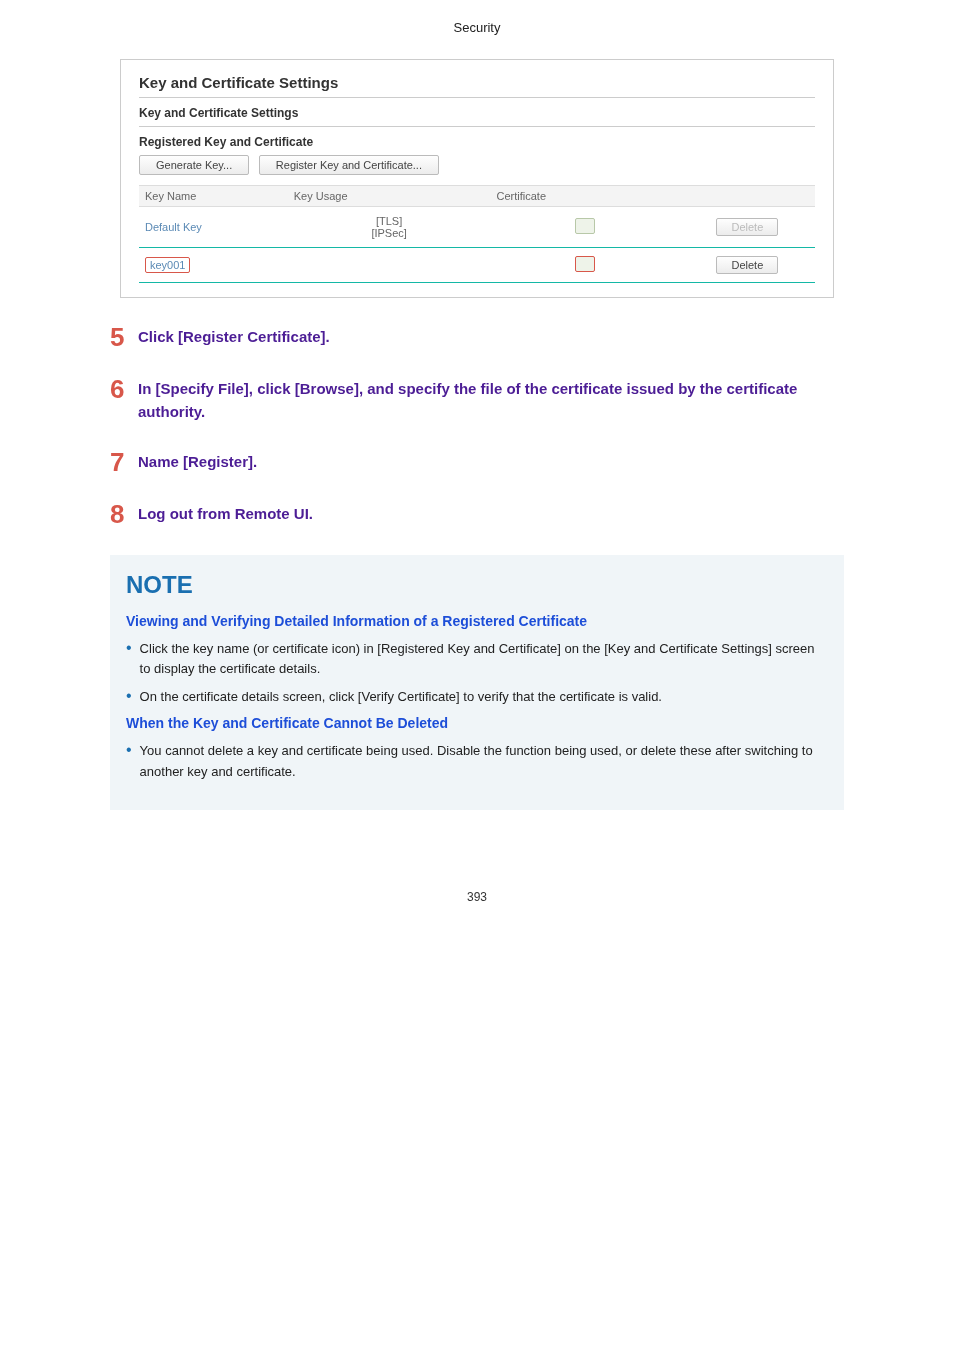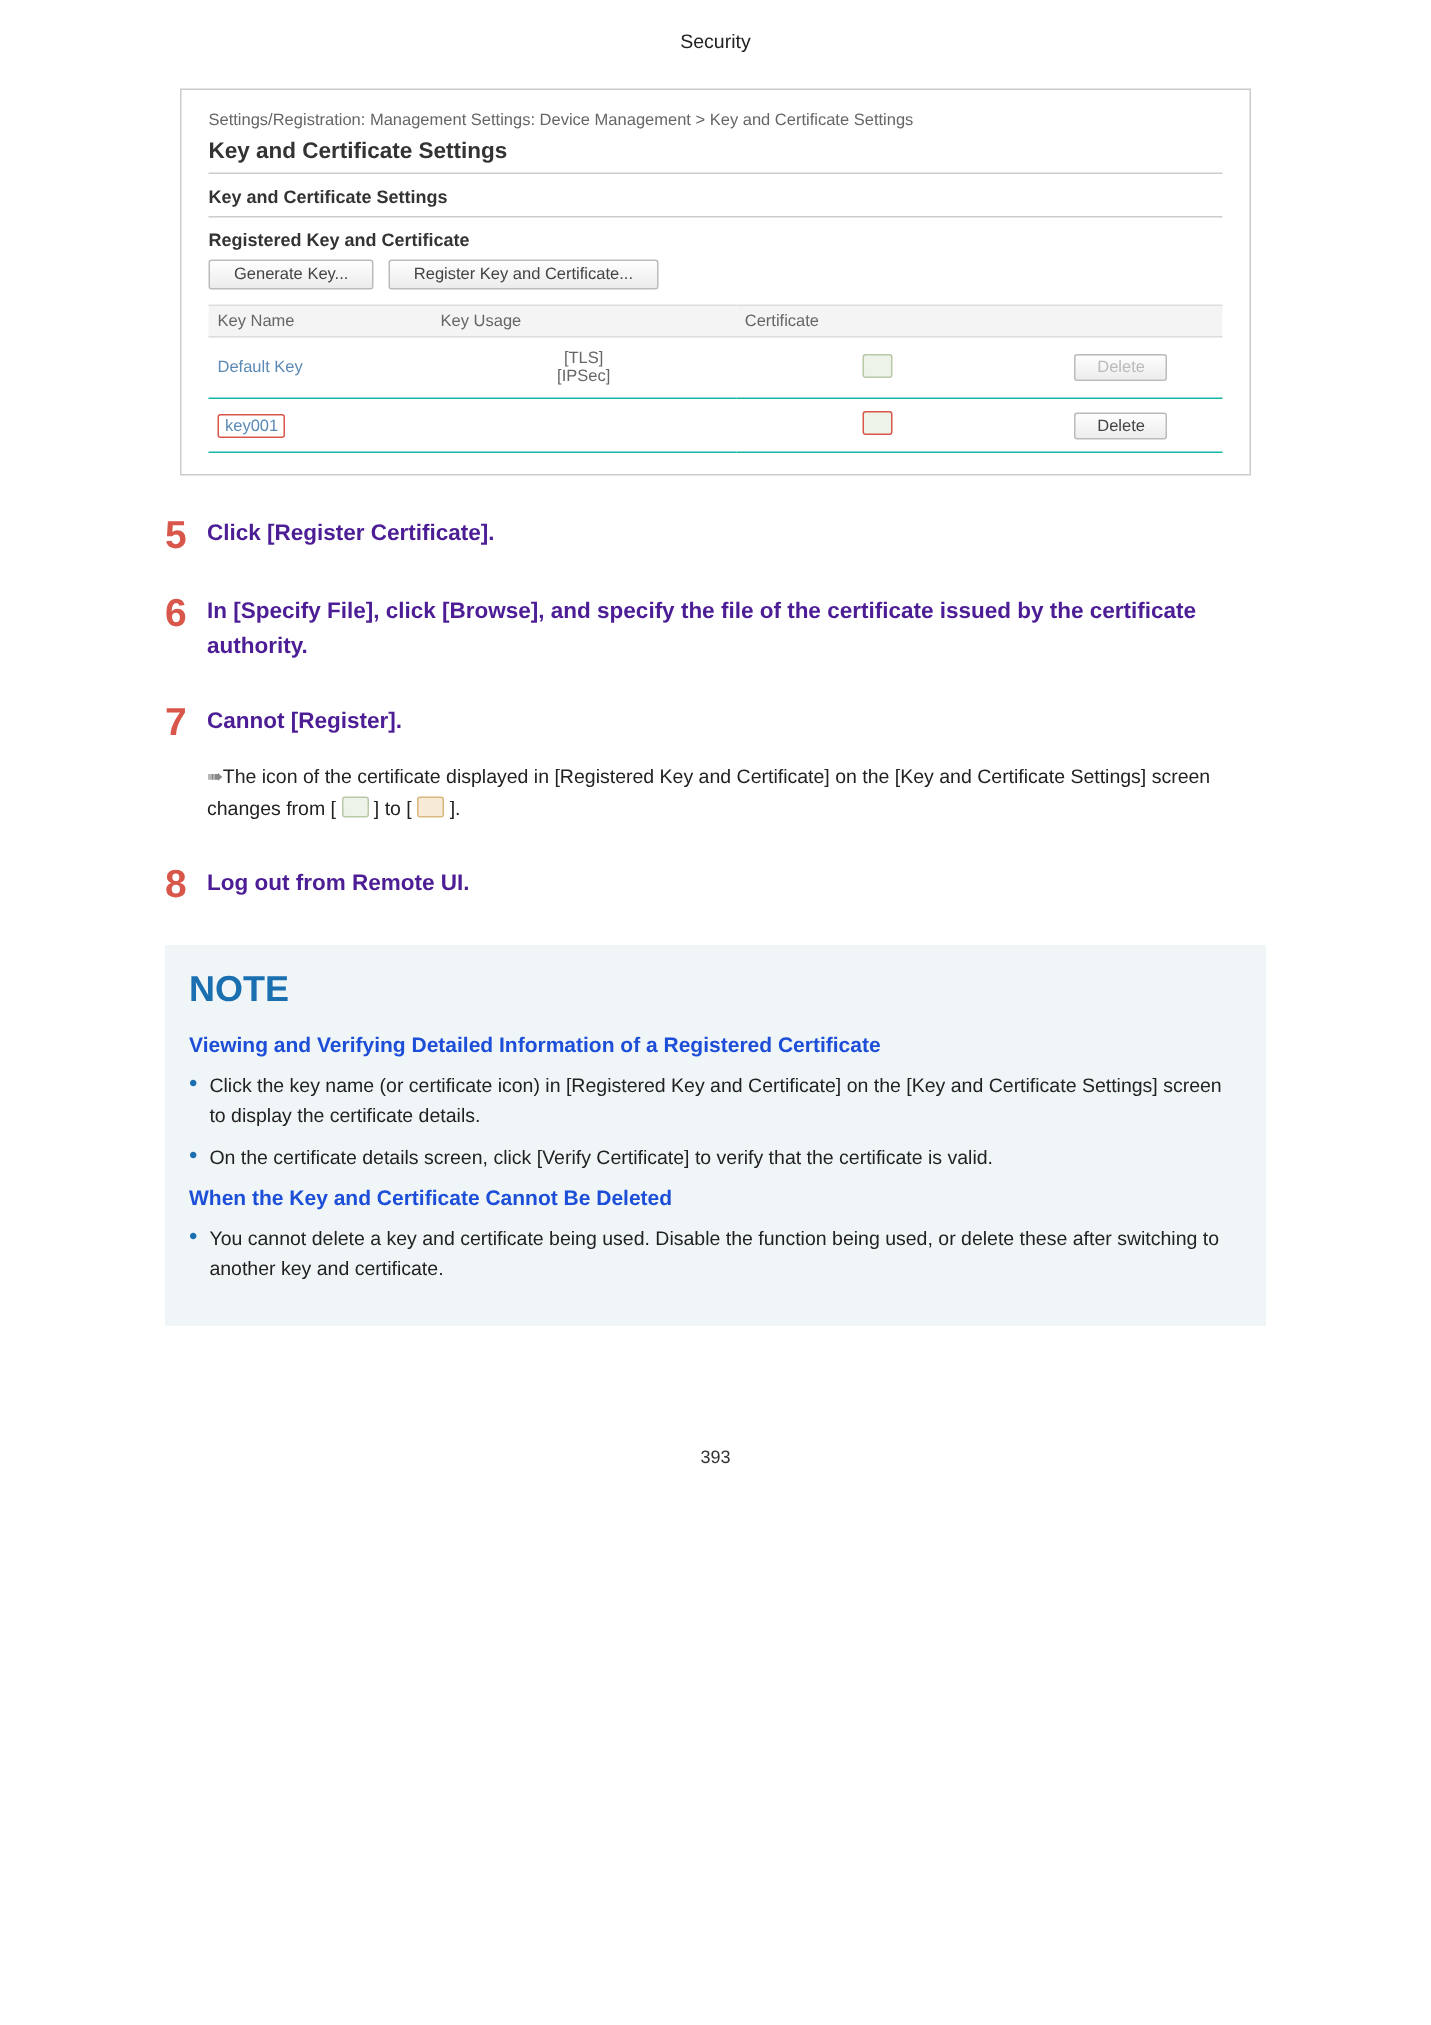--- a/index.html
+++ b/index.html
@@ -203,21 +203,20 @@
     color: #333;
     margin-top: 80px;
   }
 </style>
 </head>
 <body>
 
 <div class="page-header">Security</div>
 
 <div class="screenshot-panel">
-  <div class="breadcrumb-line">Settings/Registration: Management Settings: Device Management &gt; Key and Certificate Settings</div>
   <div class="panel-title">Key and Certificate Settings</div>
   <hr class="panel-divider">
   <div class="panel-subhead">Key and Certificate Settings</div>
   <hr class="panel-divider">
   <div class="panel-subhead2">Registered Key and Certificate</div>
   <div class="panel-buttons">
     <span class="fake-btn">Generate Key...</span>
     <span class="fake-btn">Register Key and Certificate...</span>
   </div>
   <table class="panel-table">
@@ -252,28 +251,21 @@
     <div class="step-text">Click [Register Certificate].</div>
   </div>
 
   <div class="step-row">
     <div class="step-num">6</div>
     <div class="step-text">In [Specify File], click [Browse], and specify the file of the certificate issued by the certificate authority.</div>
   </div>
 
   <div class="step-row">
     <div class="step-num">7</div>
-    <div class="step-text">Cannot [Register].</div>
-  </div>
-  <div class="step-sub arrow-prefix">
-    <span>The icon of the certificate displayed in [Registered Key and Certificate] on the [Key and Certificate Settings] screen changes from [ </span>
-    <span class="inline-icon"></span>
-    <span> ] to [ </span>
-    <span class="inline-icon orange"></span>
-    <span> ].</span>
+    <div class="step-text">Name [Register].</div>
   </div>
 
   <div class="step-row">
     <div class="step-num">8</div>
     <div class="step-text">Log out from Remote UI.</div>
   </div>
 </div>
 
 <div class="note-box">
   <div class="note-title">NOTE</div>

